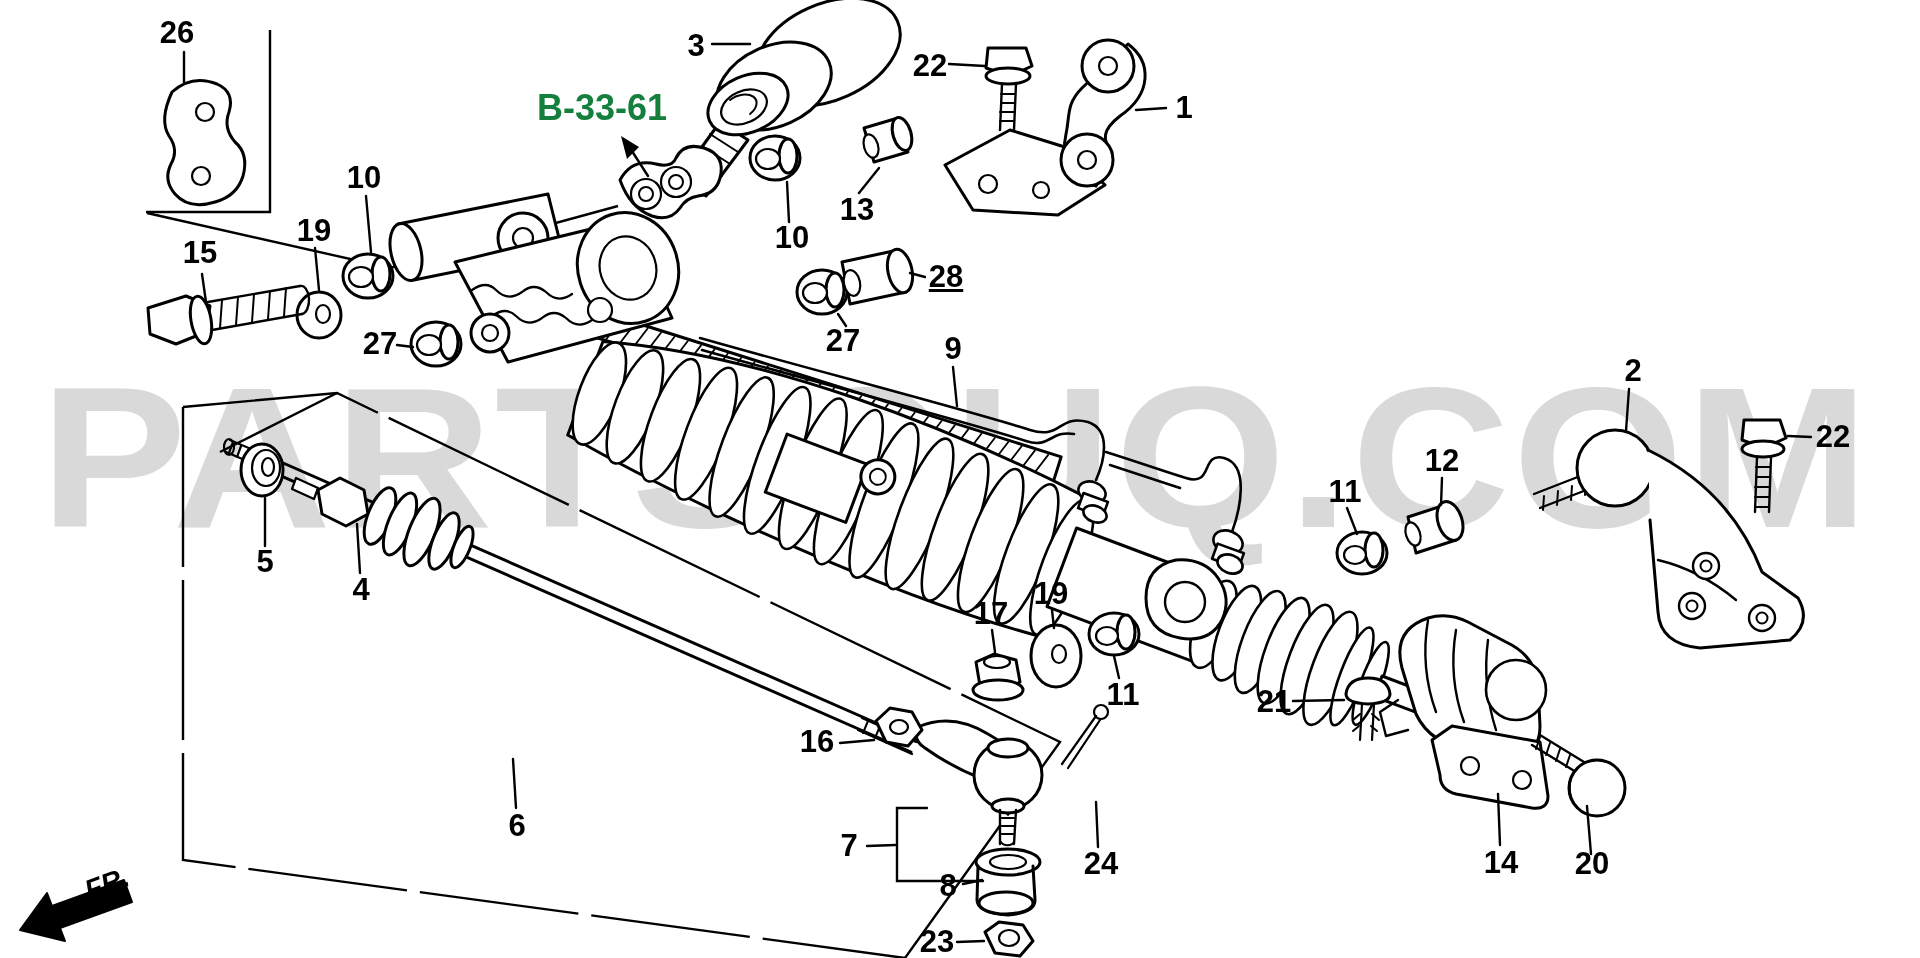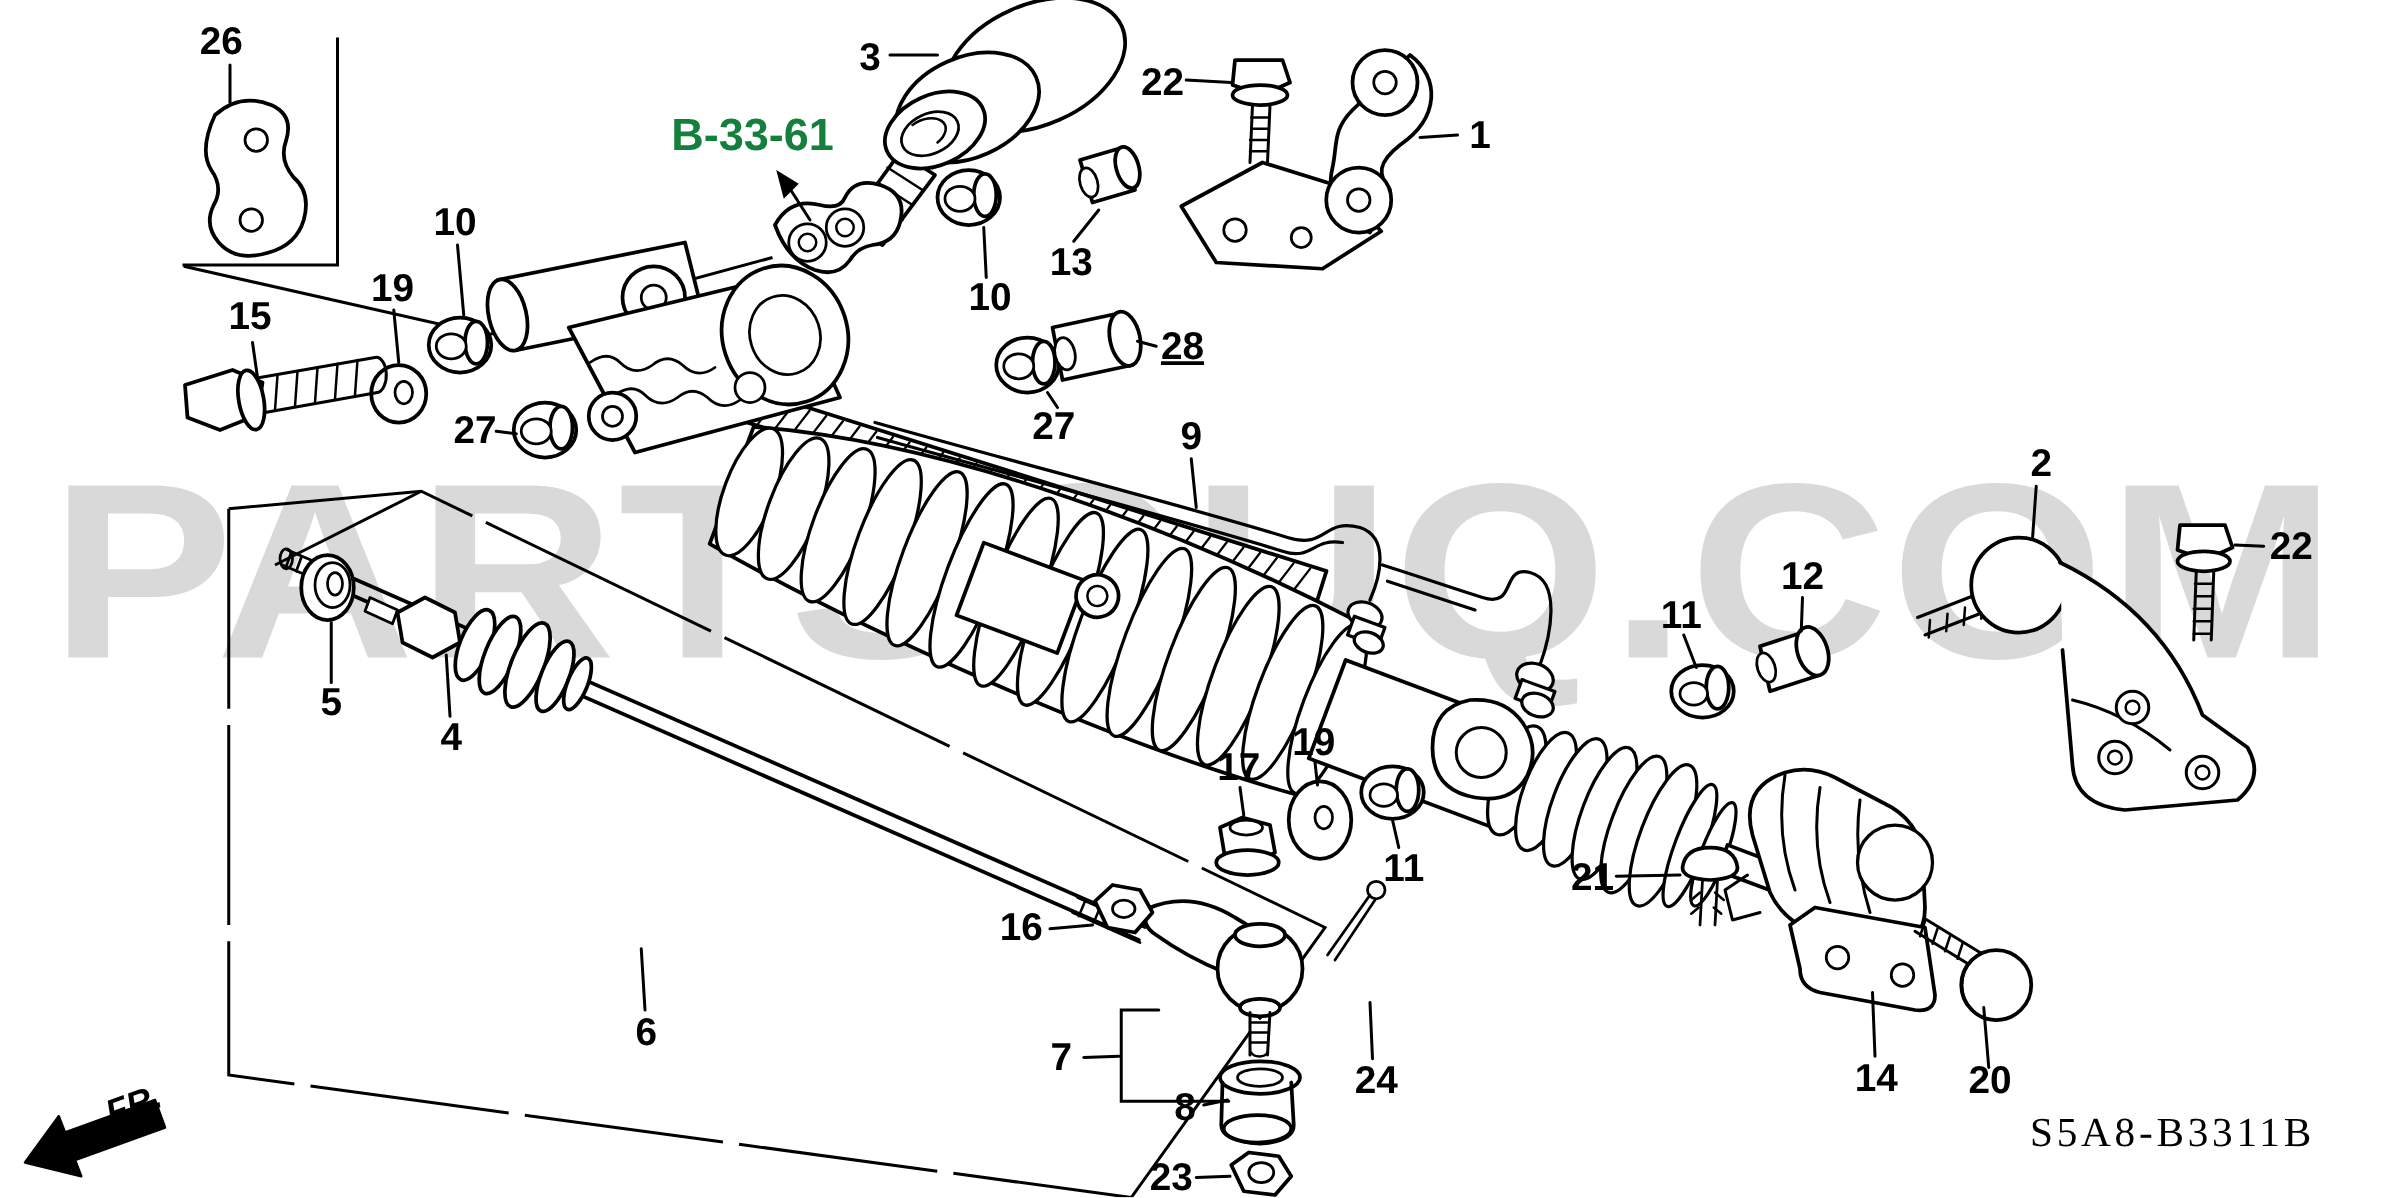--- a/index.html
+++ b/index.html
@@ -408,16 +408,15 @@
         <div class="callout" style="left: 817px; top: 742px; text-align: center;">16</div>
         <div class="callout" style="left: 517px; top: 826px;">6</div>
         <div class="callout" style="left: 849px; top: 846px;">7</div>
         <div class="callout" style="left: 1101px; top: 864px;">24</div>
         <div class="callout" style="left: 948px; top: 886px;">8</div>
         <div class="callout" style="left: 937px; top: 942px;">23</div>
         <div class="callout" style="left: 1501px; top: 863px;">14</div>
         <div class="callout" style="left: 1592px; top: 828px; margin-top: 36px;">20</div>
       </div>
     <div id="section-ref">B-33-61</div>
-    <div id="diagram-code">S5A8-B3311B</div>
     <div id="fr-label">FR.</div>
   </div>
 </div>
 
 </body></html>

